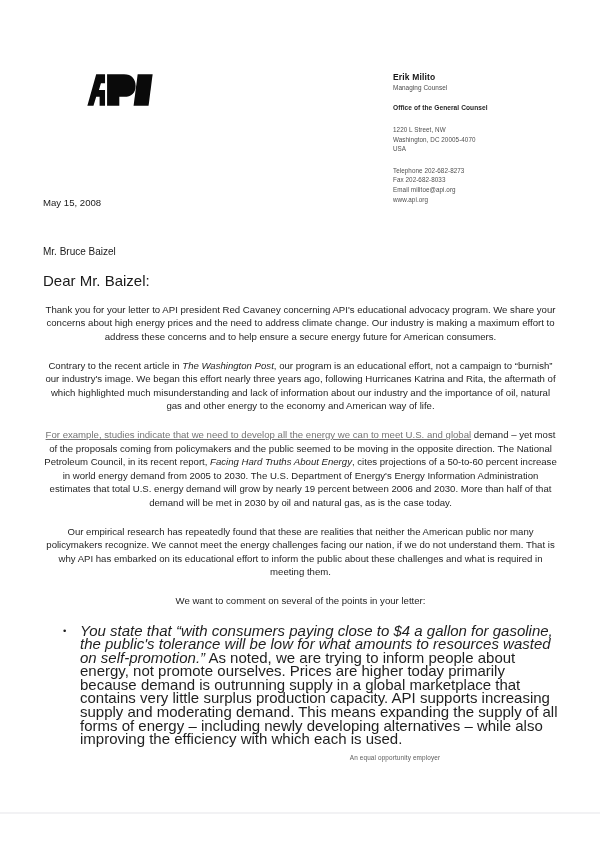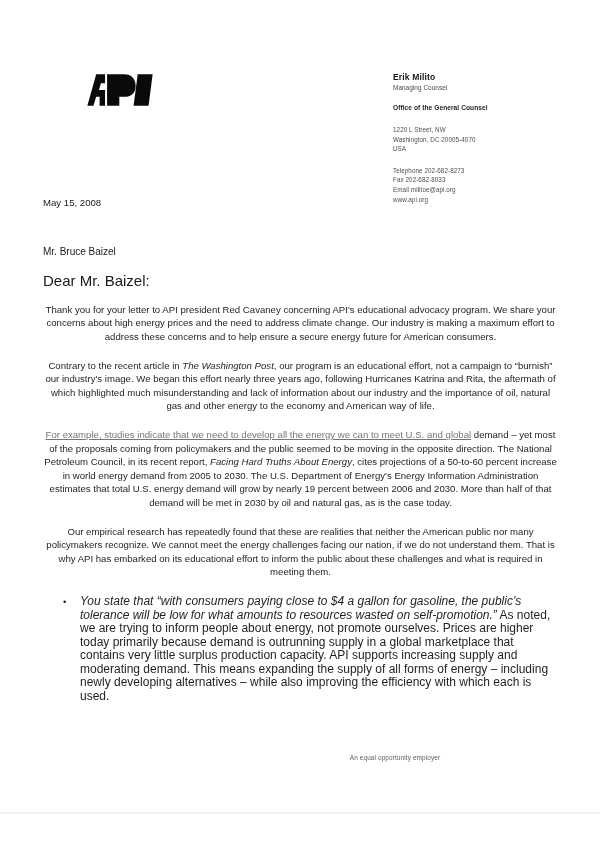--- a/index.html
+++ b/index.html
@@ -145,21 +145,21 @@
     flex: 0 0 37px;
     font-size: 9.6px;
     line-height: 13.6px;
     text-align: left;
     padding-left: 20px;
     box-sizing: border-box;
     color: #1f1f1f;
   }
   .bullet-text {
     flex: 1 1 auto;
-    font-size: 12px;
+    font-size: 15px;
     line-height: 13.6px;
     color: #1f1f1f;
   }
   .bullet-text i { font-style: italic; }
 
   .footer-note {
     position: absolute;
     left: 0;
     top: 754px;
     width: 600px;
@@ -220,20 +220,21 @@
     <div class="salutation">Dear Mr. Baizel:</div>
 
     <div class="para">Thank you for your letter to API president Red Cavaney concerning API's educational advocacy program.  We share your concerns about high energy prices and the need to address climate change.  Our industry is making a maximum effort to address these concerns and to help ensure a secure energy future for American consumers.</div>
 
     <div class="para"><span>Contrary to the recent article in </span><i>The Washington Post</i><span>, our program is an educational effort, not a campaign to “burnish” our industry's image. We began this effort nearly three years ago, following Hurricanes Katrina and Rita, the aftermath of which highlighted much misunderstanding and lack of information about our industry and the importance of oil, natural gas and other energy to the economy and American way of life.</span></div>
 
     <div class="para"><span class="fade-line">For example, studies indicate that we need to develop all the energy we can to meet U.S. and global</span><span> demand – yet most of the proposals coming from policymakers and the public seemed to be moving in the opposite direction. The National Petroleum Council, in its recent report, </span><i>Facing Hard Truths About Energy</i><span>, cites projections of a 50-to-60 percent increase in world energy demand from 2005 to 2030.  The U.S. Department of Energy's Energy Information Administration estimates that total U.S. energy demand will grow by nearly 19 percent between 2006 and 2030. More than half of that demand will be met in 2030 by oil and natural gas, as is the case today.</span></div>
 
     <div class="para">Our empirical research has repeatedly found that these are realities that neither the American public nor many policymakers recognize.  We cannot meet the energy challenges facing our nation, if we do not understand them. That is why API has embarked on its educational effort to inform the public about these challenges and what is required in meeting them.</div>
 
+    <div class="para">We want to comment on several of the points in your letter:</div>
 
     <div class="bullet-row">
       <div class="bullet-mark">•</div>
       <div class="bullet-text"><i>You state that “with consumers paying close to $4 a gallon for gasoline, the public's tolerance will be low for what amounts to resources wasted on self-promotion.”</i><span> As noted, we are trying to inform people about energy, not promote ourselves. Prices are higher today primarily because demand is outrunning supply in a global marketplace that contains very little surplus production capacity. API supports increasing supply and moderating demand. This means expanding the supply of all forms of energy – including newly developing alternatives – while also improving the efficiency with which each is used.</span></div>
     </div>
   </div>
 
   <div class="footer-note">An equal opportunity employer</div>
 
   <div class="page-shadow"></div>

